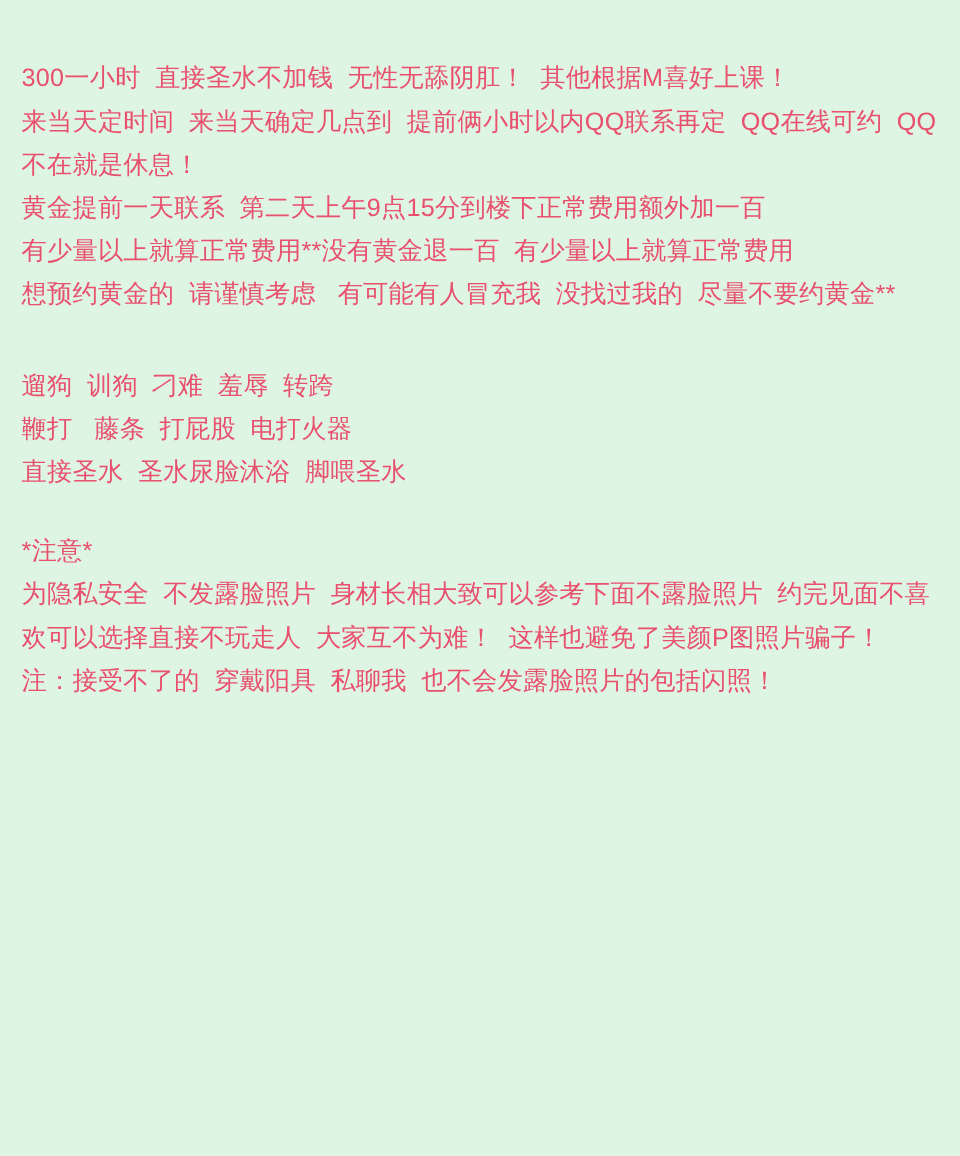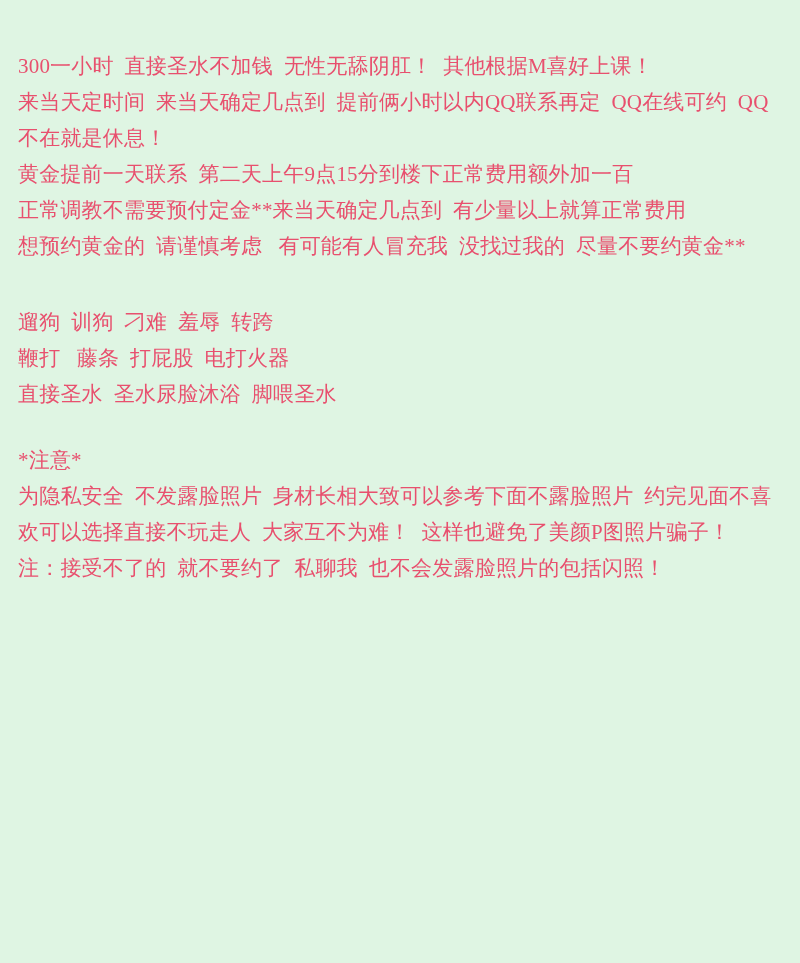--- a/index.html
+++ b/index.html
@@ -17,54 +17,53 @@
     width: 800px;
     height: 963px;
     background: #dff5e3;
     padding: 48px 18px 0 18px;
   }
   .block {
     color: #e8506e;
     font-size: 21px;
     line-height: 36px;
     letter-spacing: 0.2px;
-    font-family: Liberation Serif, serif;
   }
   .line {
     white-space: pre-wrap;
     word-break: break-word;
   }
   .indent {
     text-indent: 24px;
   }
   .gap-md { height: 30px; }
   .gap-lg { height: 40px; }
 </style>
 </head>
 <body>
 
 <div class="page">
 
   <div class="block">
     <div class="line">300一小时  直接圣水不加钱  无性无舔阴肛！  其他根据M喜好上课！</div>
     <div class="line">来当天定时间  来当天确定几点到  提前俩小时以内QQ联系再定  QQ在线可约  QQ不在就是休息！</div>
     <div class="line">黄金提前一天联系  第二天上午9点15分到楼下正常费用额外加一百</div>
-    <div class="line">正常调教不需要预付定金**来当天确定几点到  有少量以上就算正常费用</div>
+    <div class="line">有少量以上就算正常费用**没有黄金退一百  有少量以上就算正常费用</div>
     <div class="line">想预约黄金的  请谨慎考虑   有可能有人冒充我  没找过我的  尽量不要约黄金**</div>
   </div>
 
   <div class="gap-lg"></div>
 
   <div class="block">
     <div class="line">遛狗  训狗  刁难  羞辱  转跨</div>
     <div class="line">鞭打   藤条  打屁股  电打火器</div>
     <div class="line">直接圣水  圣水尿脸沐浴  脚喂圣水</div>
   </div>
 
   <div class="gap-md"></div>
 
   <div class="block">
     <div class="line">*注意*</div>
     <div class="line">为隐私安全  不发露脸照片  身材长相大致可以参考下面不露脸照片  约完见面不喜欢可以选择直接不玩走人  大家互不为难！  这样也避免了美颜P图照片骗子！</div>
-    <div class="line">注：接受不了的  就不要约了  私聊我  也不会发露脸照片的包括闪照！</div>
+    <div class="line">注：接受不了的  穿戴阳具  私聊我  也不会发露脸照片的包括闪照！</div>
   </div>
 
 </div>
 
 </body></html>

